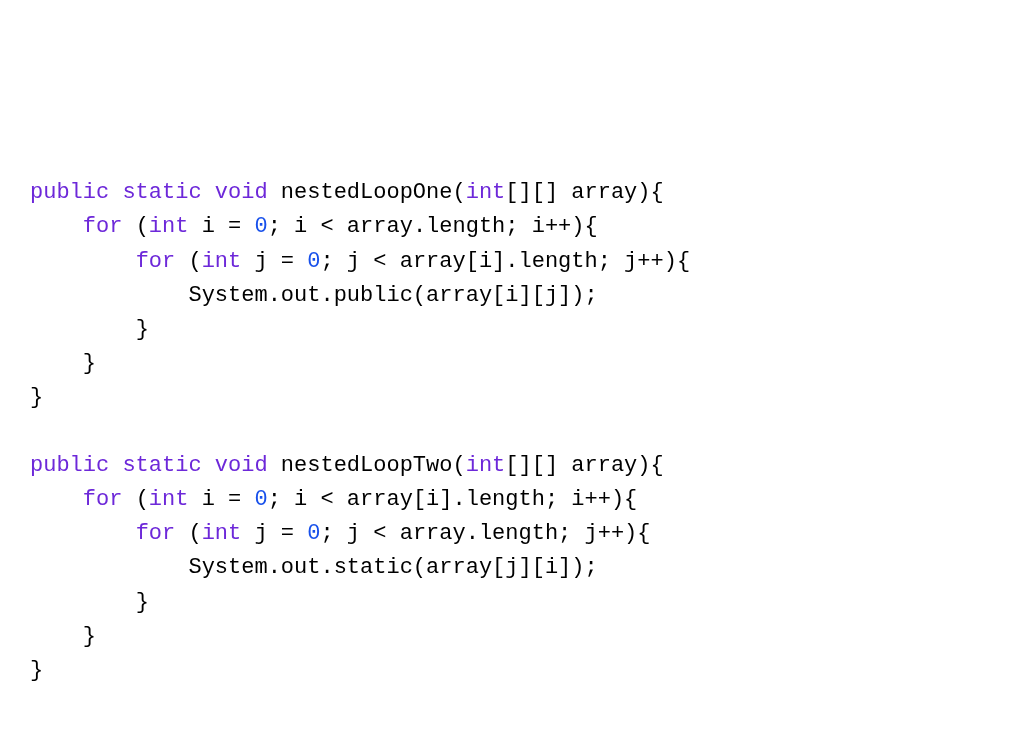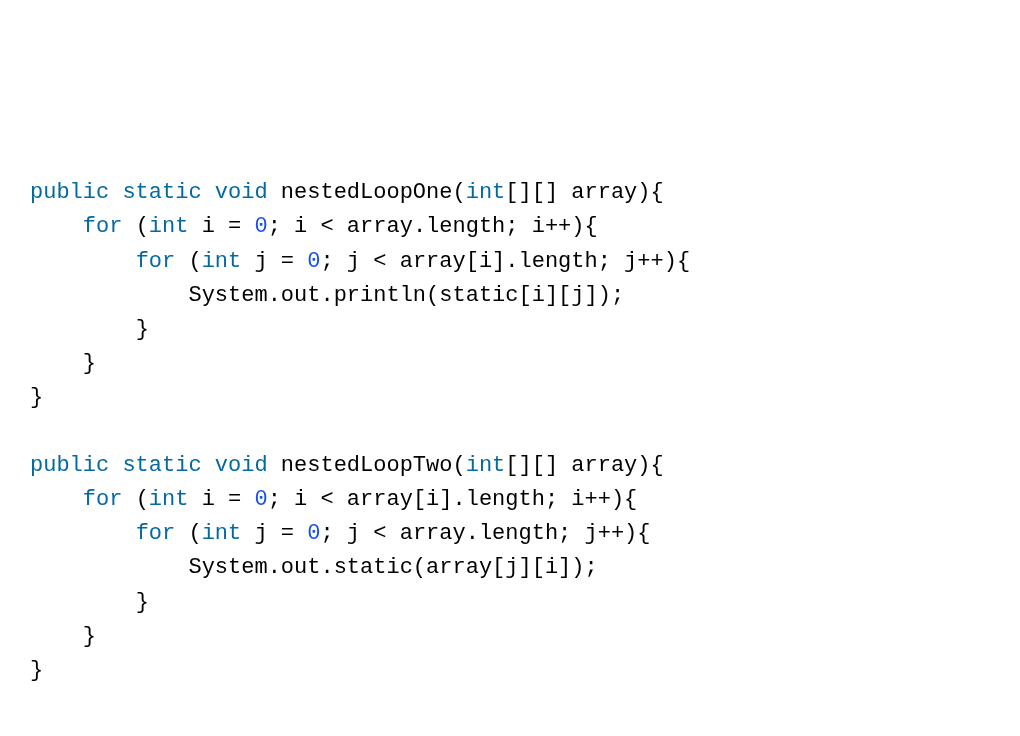--- a/index.html
+++ b/index.html
@@ -5,35 +5,35 @@
     body {
       font-family: "Menlo", "Monaco", "Consolas", "Courier New", monospace;
       font-size: 22px;
       line-height: 1.55;
       margin: 0;
       padding: 40px 30px;
       background: #fff;
       color: #000;
       white-space: pre;
     }
-    .kw { color: #0369a1; }
+    .kw { color: #6d28d9; }
     .num { color: #1750eb; }
     .guide {
       color: #d0d0d0;
     }
   </style>
 </head>
 <body>
 
 
 
 <div><span class="kw">public static void </span><span>nestedLoopOne</span><span>(</span><span class="kw">int</span><span>[][] array){</span>
 <span class="guide">    </span><span class="kw">for </span><span>(</span><span class="kw">int </span><span>i = </span><span class="num">0</span><span>; i &lt; array.length; i++){</span>
 <span class="guide">    </span><span class="guide">    </span><span class="kw">for </span><span>(</span><span class="kw">int </span><span>j = </span><span class="num">0</span><span>; j &lt; array[i].length; j++){</span>
-<span class="guide">    </span><span class="guide">    </span><span class="guide">    </span><span>System.out.println(static[i][j]);</span>
+<span class="guide">    </span><span class="guide">    </span><span class="guide">    </span><span>System.out.public(array[i][j]);</span>
 <span class="guide">    </span><span class="guide">    </span><span>}</span>
 <span class="guide">    </span><span>}</span>
 <span>}</span>
 
 <span class="kw">public static void </span><span>nestedLoopTwo</span><span>(</span><span class="kw">int</span><span>[][] array){</span>
 <span class="guide">    </span><span class="kw">for </span><span>(</span><span class="kw">int </span><span>i = </span><span class="num">0</span><span>; i &lt; array[i].length; i++){</span>
 <span class="guide">    </span><span class="guide">    </span><span class="kw">for </span><span>(</span><span class="kw">int </span><span>j = </span><span class="num">0</span><span>; j &lt; array.length; j++){</span>
 <span class="guide">    </span><span class="guide">    </span><span class="guide">    </span><span>System.out.static(array[j][i]);</span>
 <span class="guide">    </span><span class="guide">    </span><span>}</span>
 <span class="guide">    </span><span>}</span>

